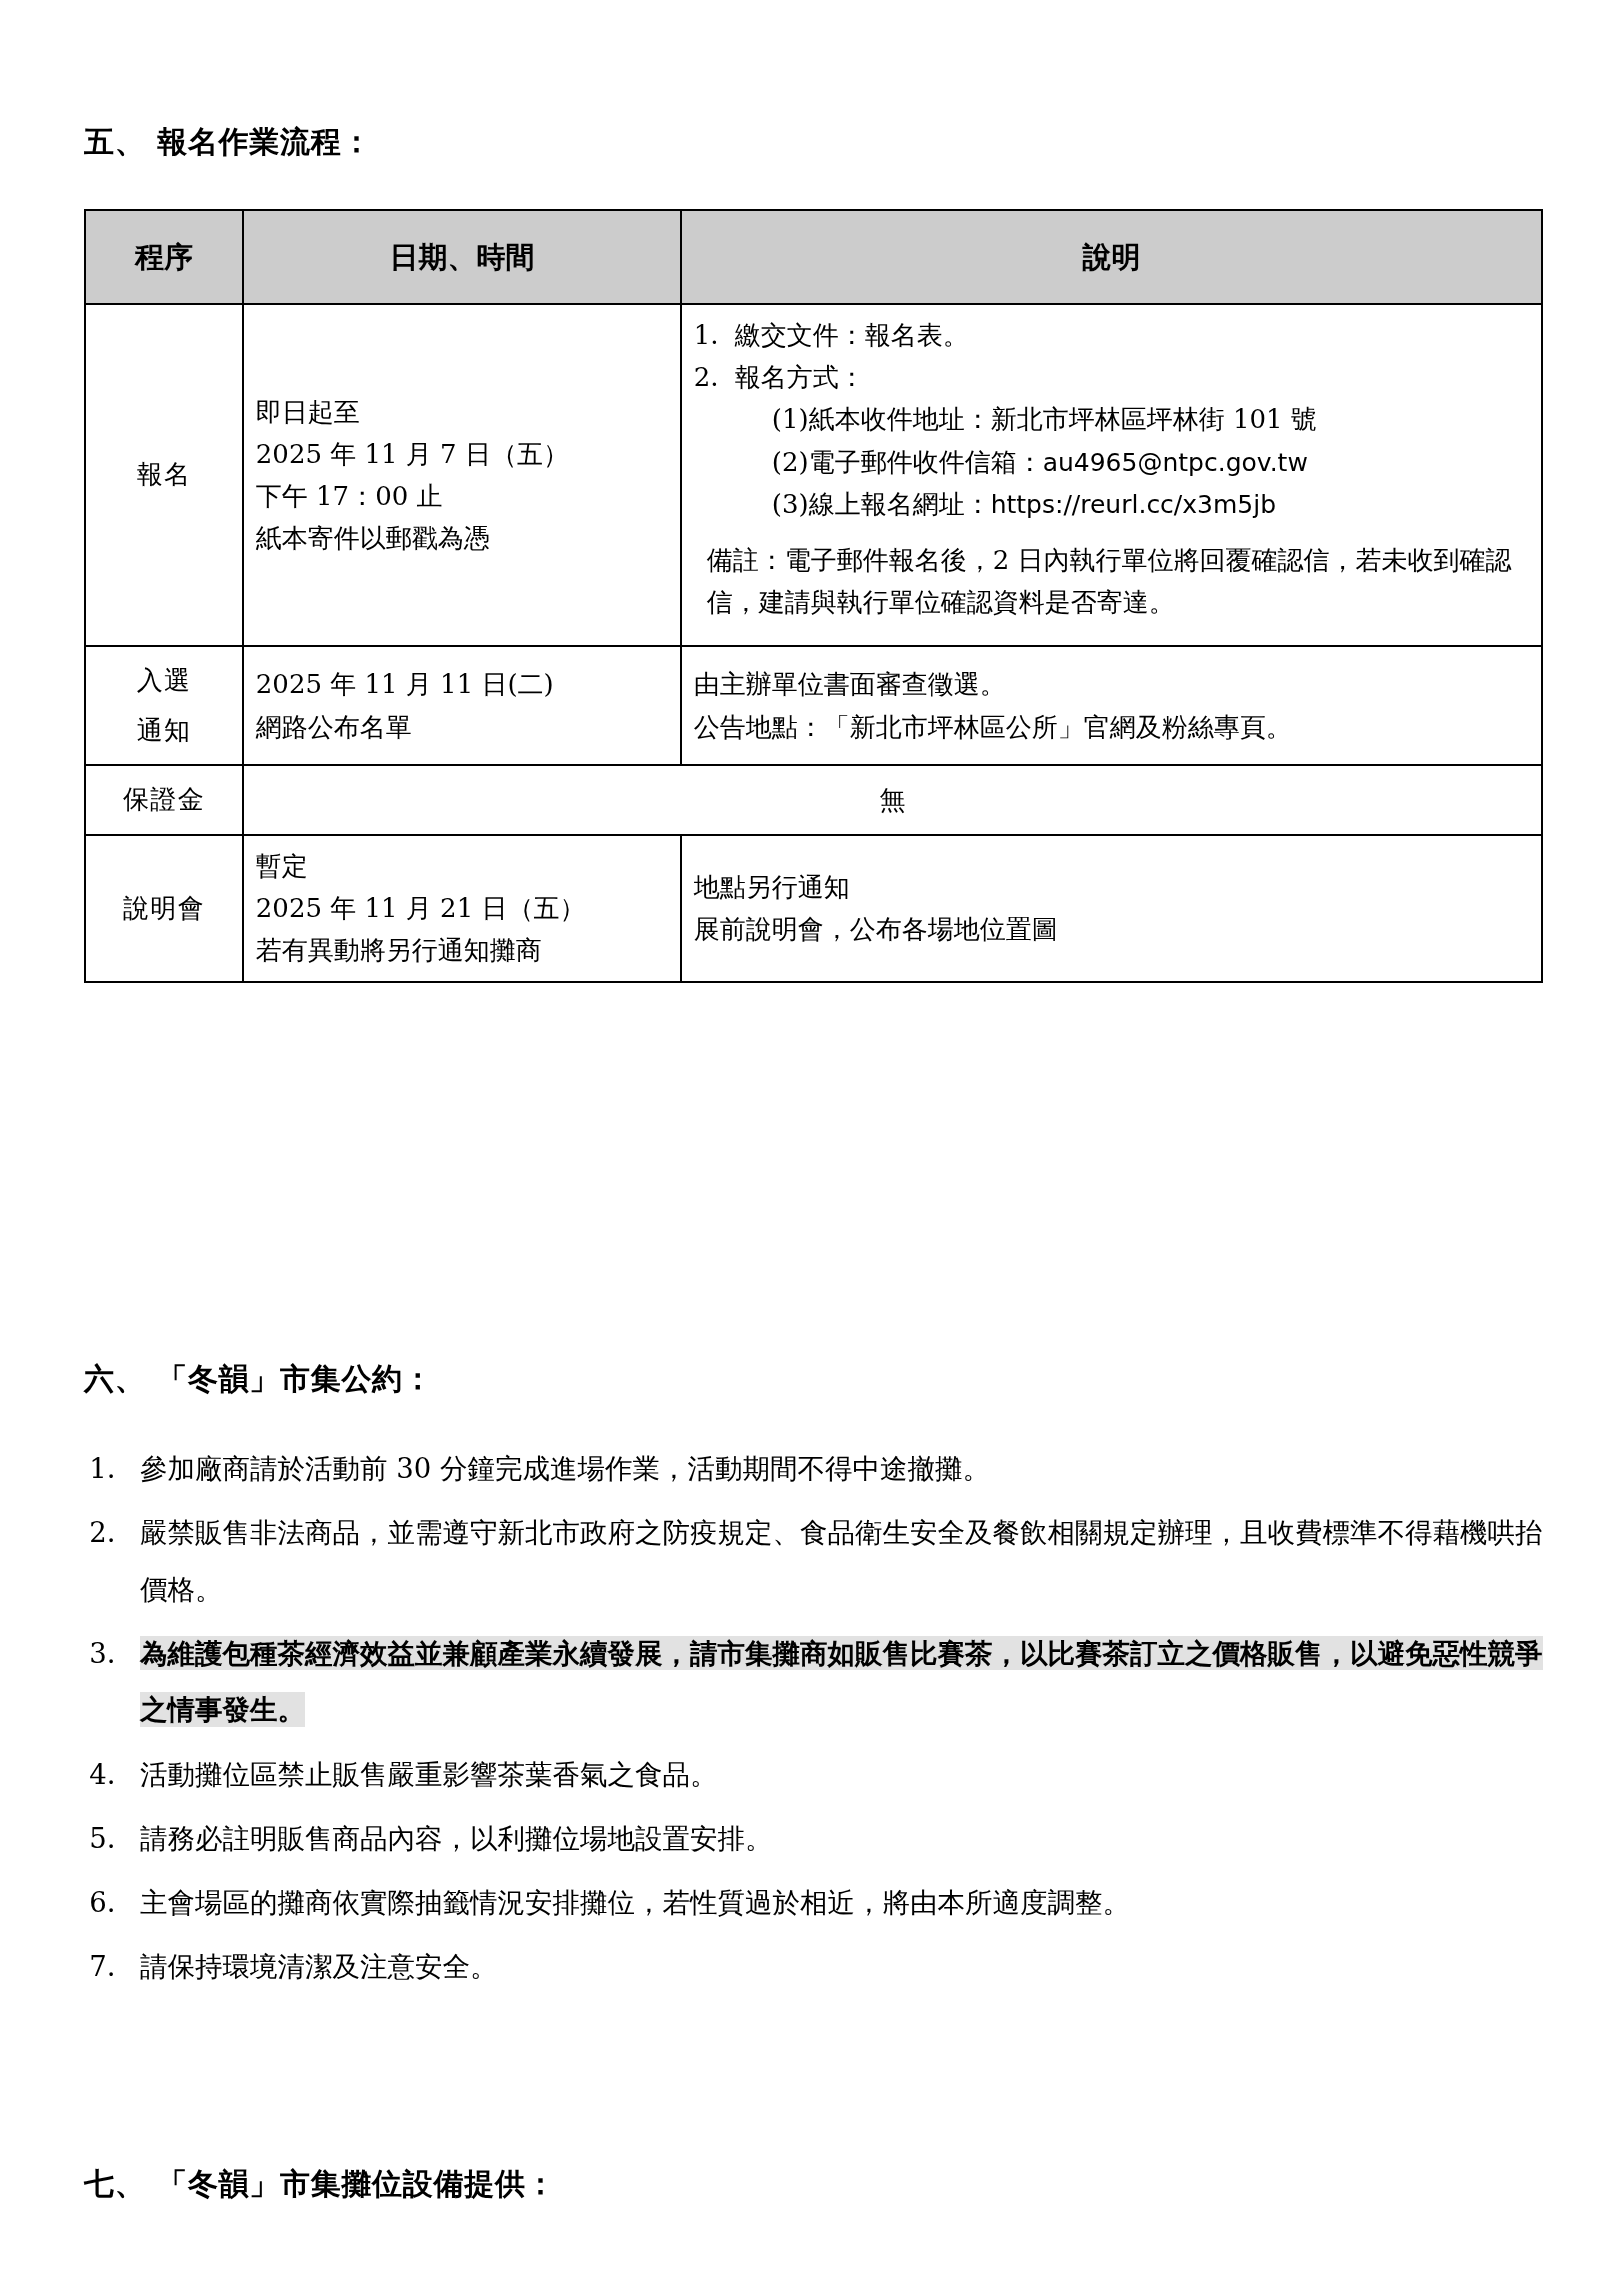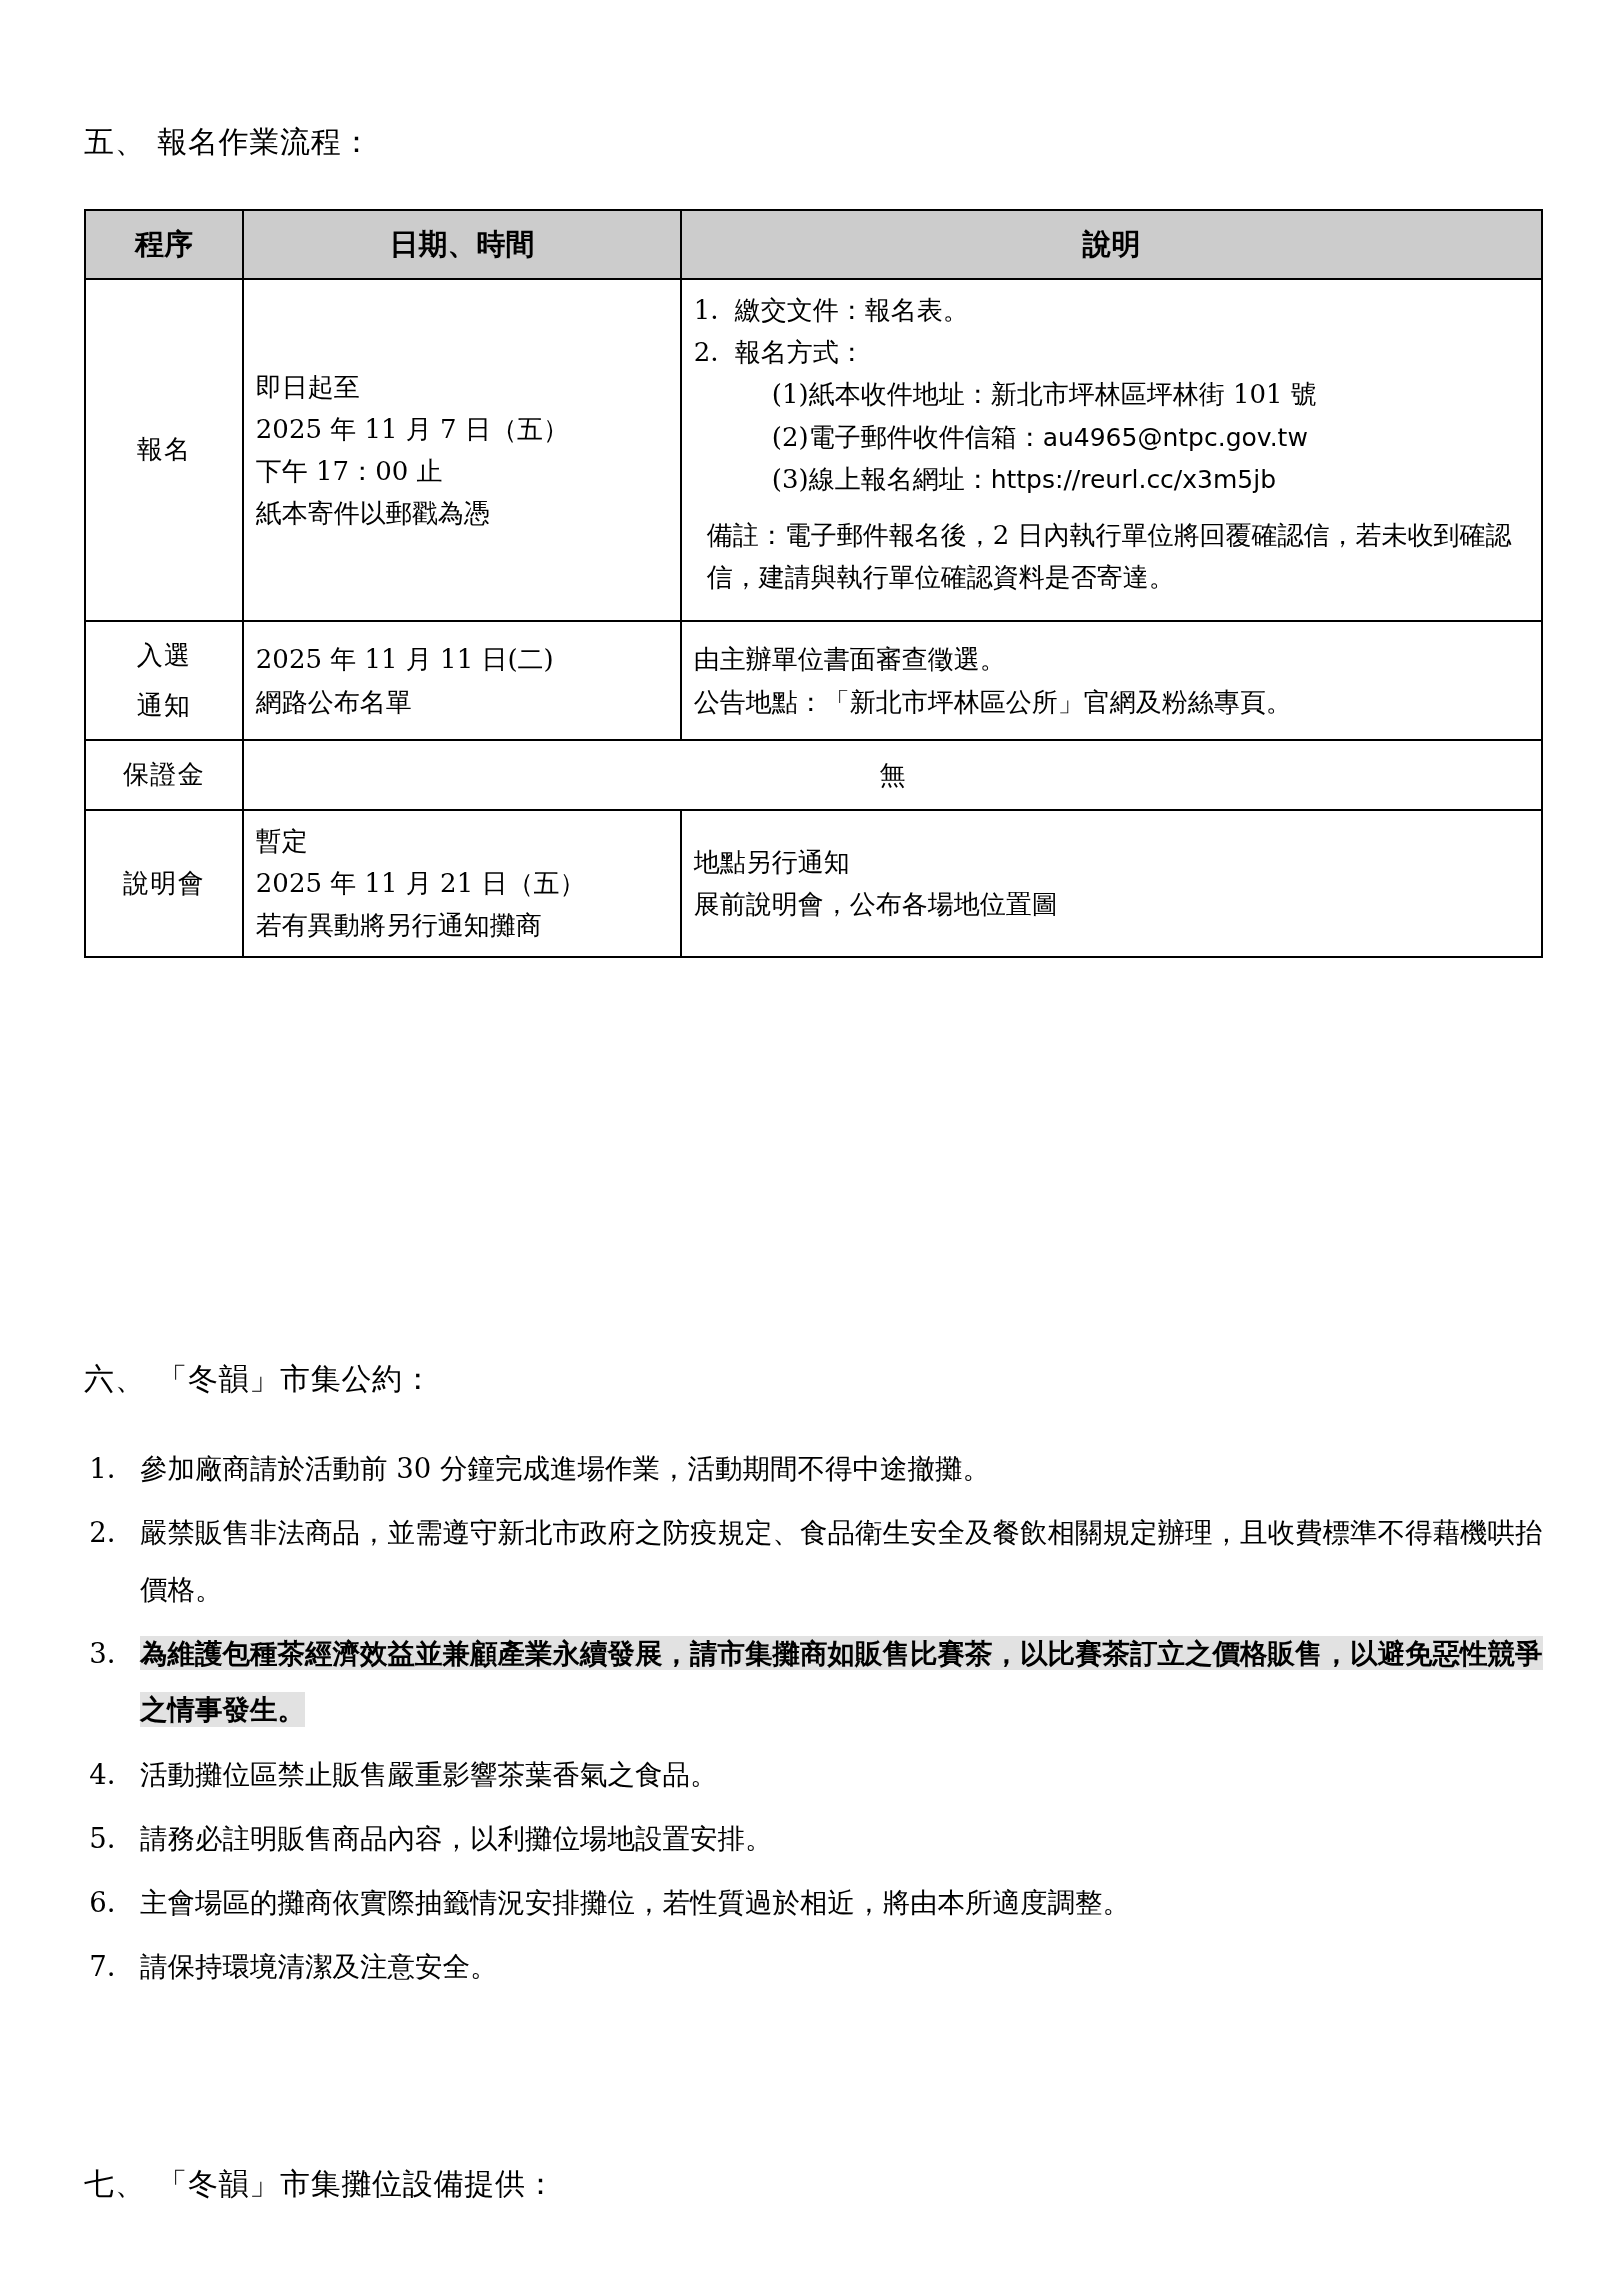--- a/index.html
+++ b/index.html
@@ -23,21 +23,21 @@
     width: 1623px;
     height: 2295px;
     padding: 0;
     box-sizing: border-box;
   }
 
   
   .section-heading {
     position: absolute;
     font-size: 30px;
-    font-weight: normal;
+    font-weight: bold;
     letter-spacing: 0.7px;
     white-space: nowrap;
     line-height: 1.2;
   }
   .section-heading .num {
     margin-right: 11.8px;
   }
 
   #heading-five { left: 84px; top: 124px; }
   #heading-six  { left: 84px; top: 1361px; }
@@ -59,21 +59,21 @@
     padding: 9.2px 11.8px;
     vertical-align: middle;
     font-weight: normal;
     box-sizing: border-box;
   }
   .flow-table thead th {
     background: #cccccc;
     text-align: center;
     font-size: 29px;
     font-weight: bold;
-    height: 69px;
+    height: 94px;
   }
   .col-proc { width: 158px; }
   .col-date { width: 438px; }
   .col-desc { width: 861px; }
 
   .cell-proc {
     text-align: center;
     letter-spacing: 1.3px;
     line-height: 1.9;
   }

